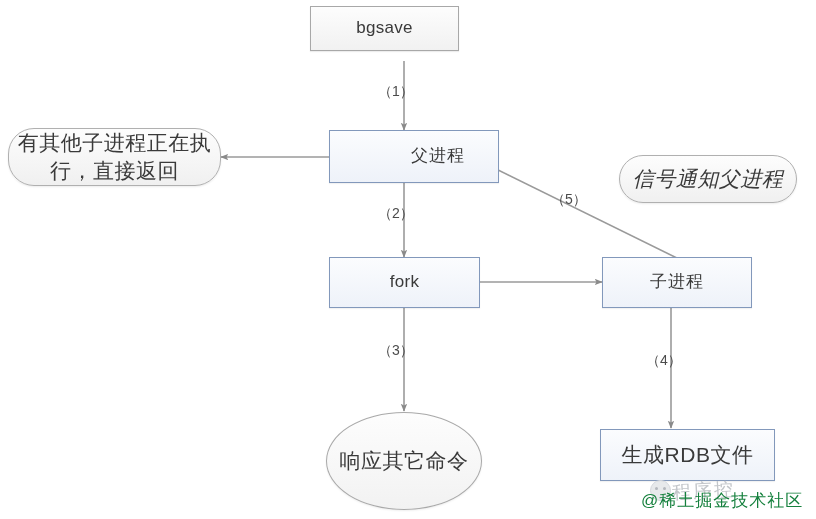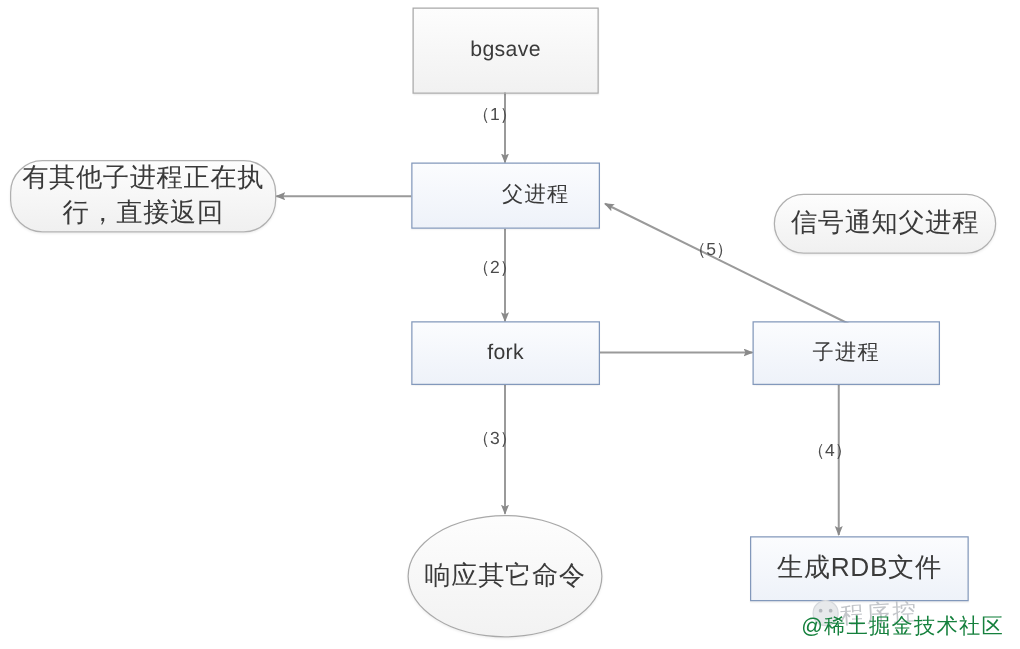--- a/index.html
+++ b/index.html
@@ -128,34 +128,34 @@
 
     <line x1="480" y1="282" x2="602" y2="282" stroke="#9a9a9a" stroke-width="1.6" marker-end="url(#arrowhead)"></line>
 
     <line x1="404" y1="308" x2="404" y2="411" stroke="#9a9a9a" stroke-width="1.6" marker-end="url(#arrowhead)"></line>
 
     <line x1="671" y1="308" x2="671" y2="428" stroke="#9a9a9a" stroke-width="1.6" marker-end="url(#arrowhead)"></line>
 
     <line x1="685" y1="262" x2="484" y2="163" stroke="#9a9a9a" stroke-width="1.6" marker-end="url(#arrowhead)"></line>
   </svg>
 
-  <div class="node rect-gray" style="left:330px; top:6px; width:149px; height:69px;">
+  <div class="node rect-gray" style="left:310px; top:6px; width:149px; height:45px;">
     <span class="node-label label-latin">bgsave</span>
   </div>
 
   <div class="node stadium" style="left:8px; top:128px; width:213px; height:58px;">
     <span class="node-label label-cjk-sm">有其他子进程正在执
 行，直接返回</span>
   </div>
 
-  <div class="node rect-blue" style="left:329px; top:130px; width:151px; height:53px;padding-left:48px;">
+  <div class="node rect-blue" style="left:329px; top:130px; width:170px; height:53px;padding-left:48px;">
     <span class="node-label label-cjk">父进程</span>
   </div>
 
-  <div class="node stadium" style="left:619px; top:155px; width:178px; height:48px;">
+  <div class="node stadium" style="left:619px; top:155px; width:178px; height:48px;font-style:italic;">
     <span class="node-label label-cjk-sm">信号通知父进程</span>
   </div>
 
   <div class="node rect-blue" style="left:329px; top:257px; width:151px; height:51px;">
     <span class="node-label label-latin">fork</span>
   </div>
 
   <div class="node ellipse" style="left:326px; top:412px; width:156px; height:98px;">
     <span class="node-label label-cjk-sm">响应其它命令</span>
   </div>

